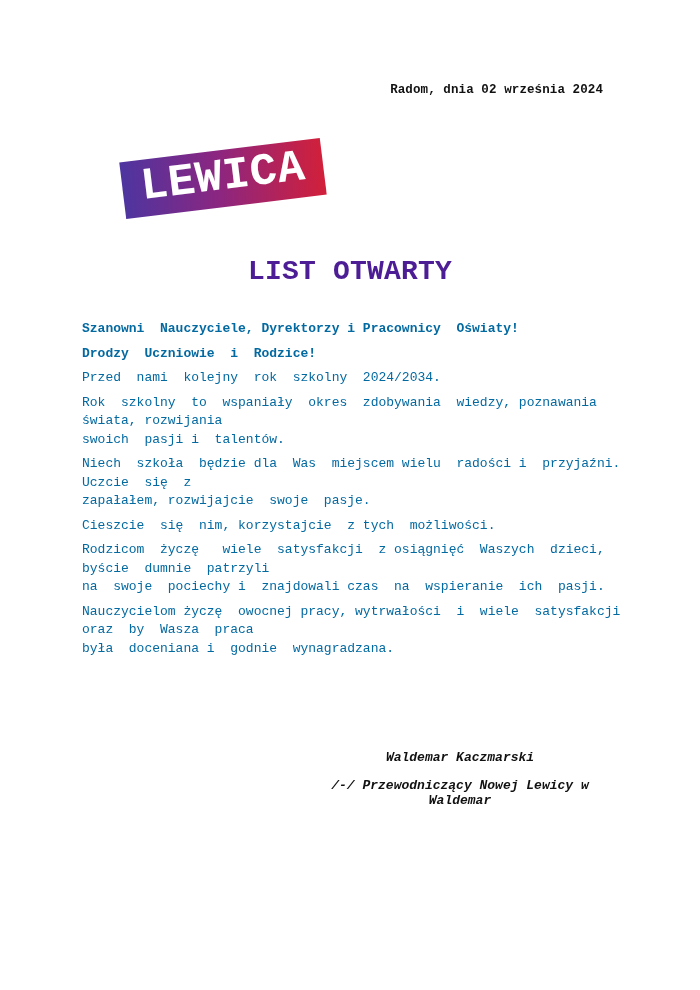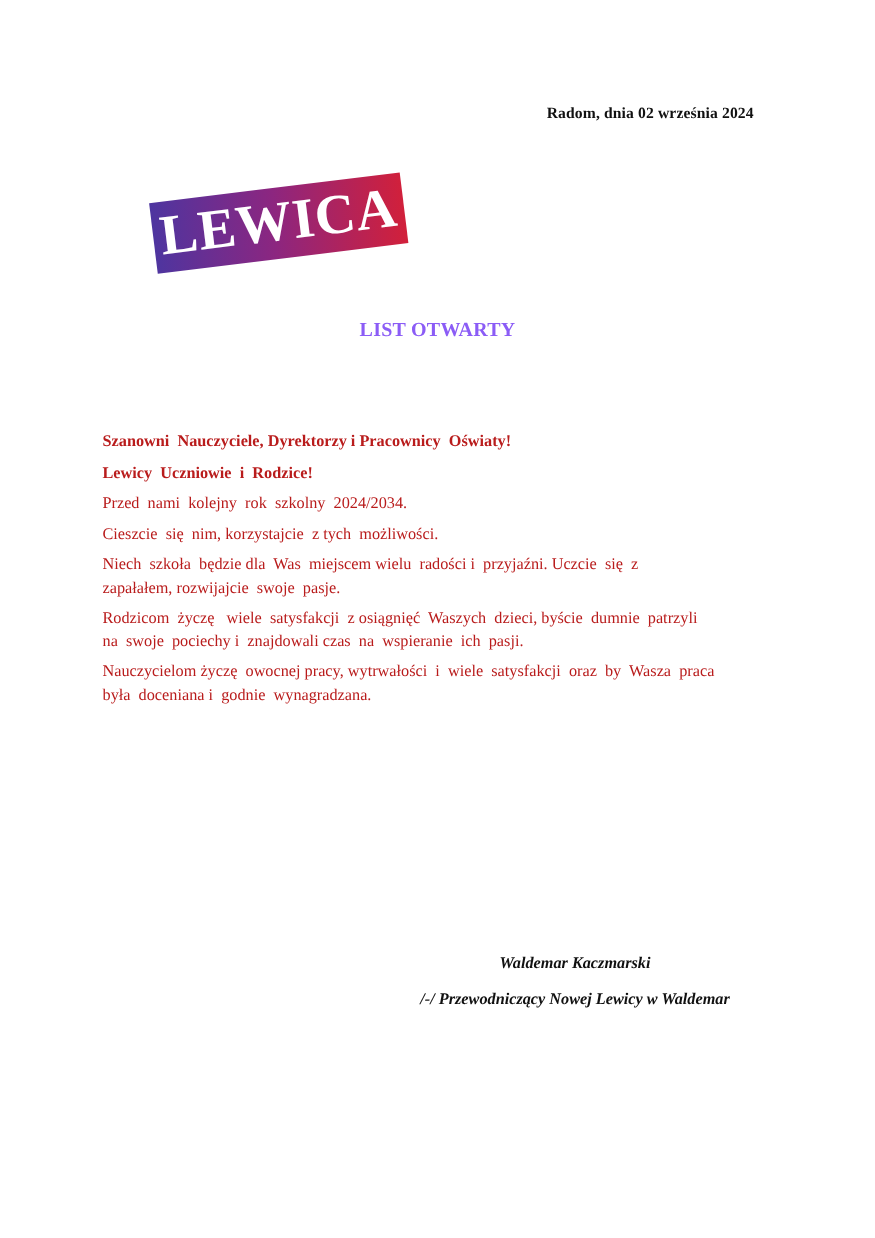--- a/index.html
+++ b/index.html
@@ -1,21 +1,21 @@
 <!DOCTYPE html>
 <html><head>
 <meta charset="utf-8">
 <style>
   html, body { margin: 0; padding: 0; background: #ffffff; }
   .page {
     position: relative;
     width: 700px;
     height: 990px;
     background: #ffffff;
-    font-family: Liberation Serif, serif;
+    font-family: Liberation Mono, monospace;
     color: #1b1b1b;
     overflow: hidden;
   }
   .date {
     position: absolute;
     top: 83px;
     right: 97px;
     font-size: 12.5px;
     font-weight: bold;
     color: #111111;
@@ -40,73 +40,74 @@
     padding-bottom: 3px;
     white-space: nowrap;
   }
   .title {
     position: absolute;
     top: 256px;
     left: 0;
     width: 100%;
     margin: 0;
     text-align: center;
-    font-size: 16px;
+    font-size: 28px;
     font-weight: bold;
-    color: #8b5cf6;
+    color: #4c1d95;
     letter-spacing: 0.2px;
   }
   .letter-body {
     position: absolute;
     left: 82px;
-    top: 344px;
+    top: 320px;
     width: 552px;
     font-size: 13px;
     line-height: 18.5px;
-    color: #b91c1c;
+    color: #0369a1;
   }
   .para {
     margin: 0 0 6px 0;
     white-space: pre-wrap;
   }
   .para.bold { font-weight: bold; }
   .signature {
     position: absolute;
     left: 310px;
     top: 750px;
     width: 300px;
     text-align: center;
     font-weight: bold;
     font-style: italic;
     font-size: 13px;
     color: #111111;
-    margin-top: 12px;
   }
   .sig-name { margin-bottom: 13px; }
 </style>
 </head>
 <body>
 
 <div class="page">
 
   <div class="date">Radom, dnia 02 września 2024</div>
 
   <div class="logo" style="background: linear-gradient(93deg, rgb(77, 53, 160) 0%, rgb(140, 38, 128) 48%, rgb(210, 32, 58) 100%);">
     <span class="logo-text" style="color: rgb(255, 255, 255);">LEWICA</span>
   </div>
 
   <h1 class="title">LIST OTWARTY</h1>
 
   <div class="letter-body">
     <p class="para bold">Szanowni  Nauczyciele, Dyrektorzy i Pracownicy  Oświaty!</p>
-    <p class="para bold">Lewicy  Uczniowie  i  Rodzice!</p>
+    <p class="para bold">Drodzy  Uczniowie  i  Rodzice!</p>
     <p class="para">Przed  nami  kolejny  rok  szkolny  2024/2034.</p>
-    <p class="para">Cieszcie  się  nim, korzystajcie  z tych  możliwości.</p>
+    <p class="para">Rok  szkolny  to  wspaniały  okres  zdobywania  wiedzy, poznawania  świata, rozwijania
+swoich  pasji i  talentów.</p>
     <p class="para">Niech  szkoła  będzie dla  Was  miejscem wielu  radości i  przyjaźni. Uczcie  się  z
 zapałałem, rozwijajcie  swoje  pasje.</p>
+    <p class="para">Cieszcie  się  nim, korzystajcie  z tych  możliwości.</p>
     <p class="para">Rodzicom  życzę   wiele  satysfakcji  z osiągnięć  Waszych  dzieci, byście  dumnie  patrzyli
 na  swoje  pociechy i  znajdowali czas  na  wspieranie  ich  pasji.</p>
     <p class="para">Nauczycielom życzę  owocnej pracy, wytrwałości  i  wiele  satysfakcji  oraz  by  Wasza  praca
 była  doceniana i  godnie  wynagradzana.</p>
   </div>
 
   <div class="signature">
     <div class="sig-name">Waldemar Kaczmarski</div>
     <div class="sig-role">/-/ Przewodniczący Nowej Lewicy w Waldemar</div>
   </div>

